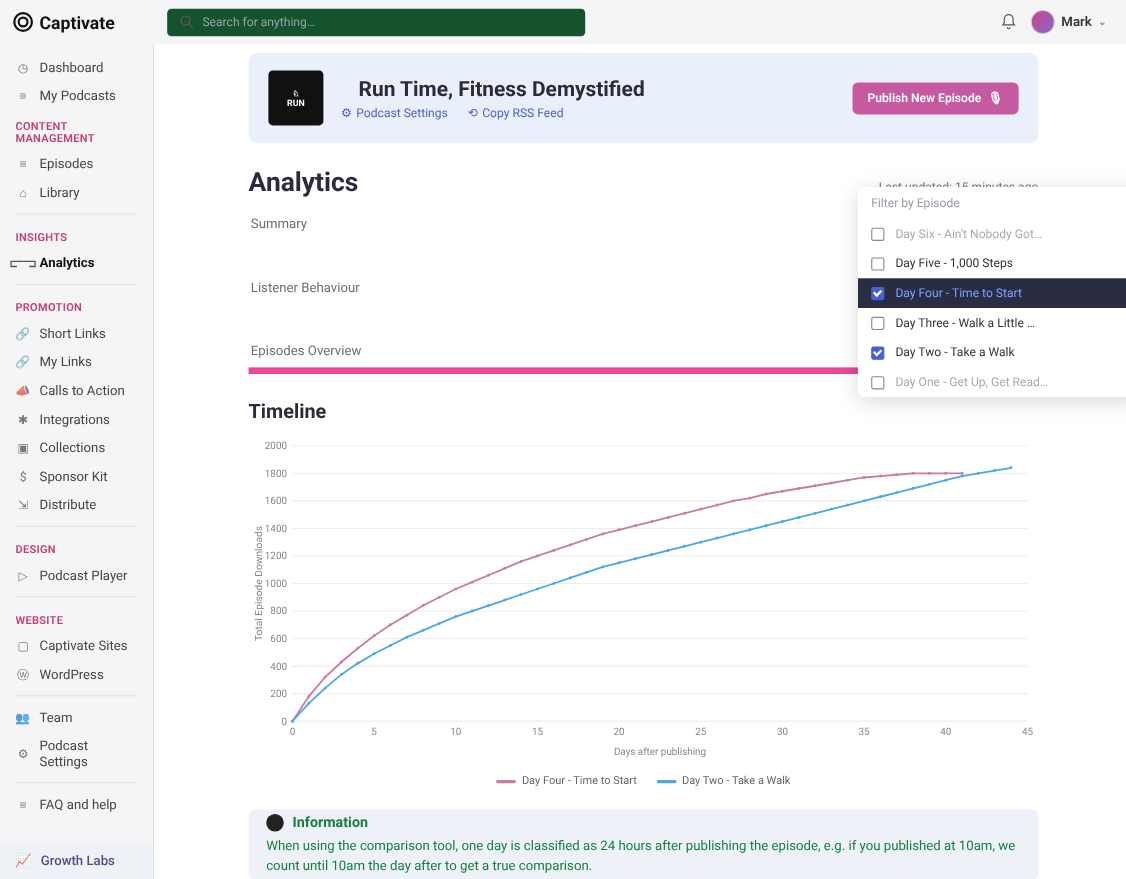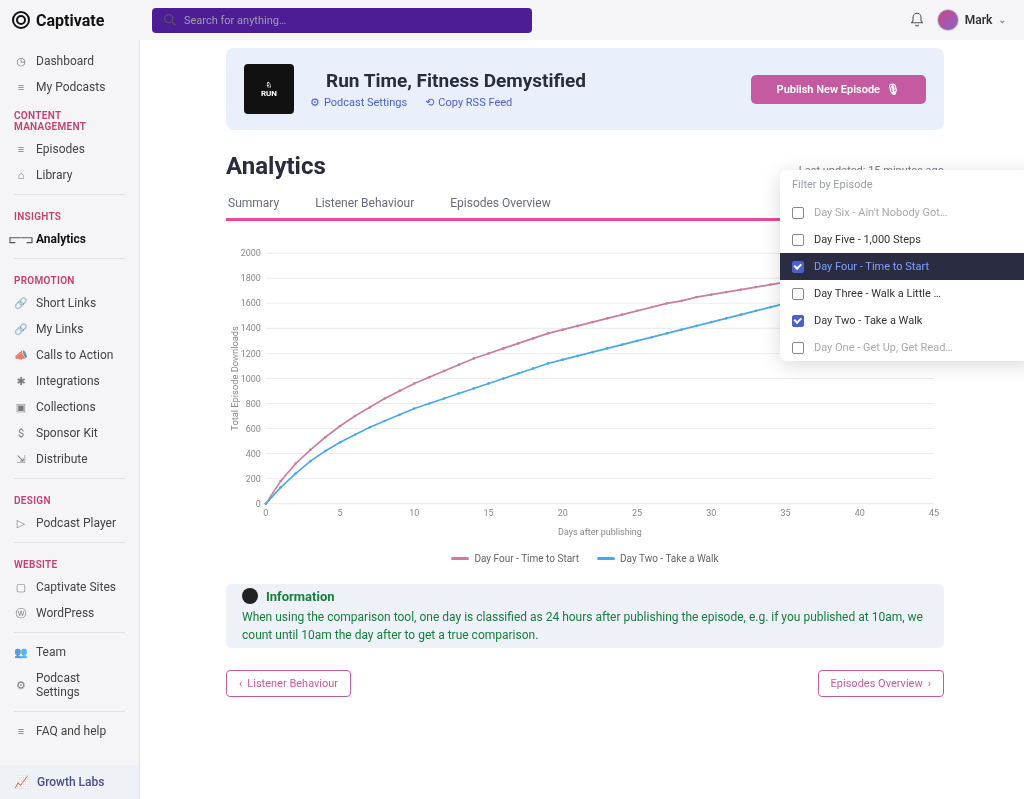--- a/index.html
+++ b/index.html
@@ -3,21 +3,21 @@
 <meta charset="utf-8">
 <style>
 * { box-sizing: border-box; margin: 0; padding: 0; }
 body { font-family: -apple-system, BlinkMacSystemFont, "Segoe UI", Roboto, sans-serif; background: #f5f5f7; color: #2a2b3d; font-size: 13px; width: 1024px; height: 799px; overflow: hidden; position: relative; }
 
 
 .topbar { height: 40px; background: #f5f5f7; display: flex; align-items: center; padding: 0 18px 0 12px; gap: 12px; }
 .logo { display: flex; align-items: center; font-weight: 700; font-size: 16px; color: #111; gap: 6px; width: 128px; }
 .logo-mark { width: 18px; height: 18px; border: 2px solid #111; border-radius: 50%; position: relative; }
 .logo-mark::after { content:''; position:absolute; width:6px;height:6px;border:2px solid #111; border-radius:50%; left:2px; top:2px;}
-.search { flex: 0 0 380px; height: 25px; background: #4c1d95; border-radius: 4px; display: flex; align-items: center; padding: 0 10px; color: #9aa0a9; font-size: 11px; gap: 6px;}
+.search { flex: 0 0 380px; height: 25px; background: #14532d; border-radius: 4px; display: flex; align-items: center; padding: 0 10px; color: #9aa0a9; font-size: 11px; gap: 6px;}
 .spacer { flex: 1; }
 .bell { width: 16px; height: 16px; color: #555; }
 .user { display: flex; align-items: center; gap: 6px; font-size: 12px; color: #333; font-weight: 600; }
 .avatar { width: 22px; height: 22px; background: linear-gradient(135deg,#c48,#86c); border-radius: 50%; border:1px solid #ccc;}
 
 
 .sidebar { position: absolute; left: 0; top: 40px; width: 140px; height: 759px; background: #f5f5f7; border-right: 1px solid #e2e2e6; padding: 8px 0; overflow-y: auto; font-size: 12px; }
 .side-item { display: flex; align-items: center; gap: 8px; padding: 6px 14px; color: #444; cursor: pointer; }
 .side-item .ico { width: 14px; height: 14px; flex-shrink: 0; opacity: .7; display:flex;align-items:center;justify-content:center;}
 .side-item.active { font-weight: 700; color: #111; }
@@ -28,27 +28,27 @@
 
 .main { position: absolute; left: 140px; top: 40px; right: 0; bottom: 0; overflow-y: auto; background: #fff; }
 .inner { padding: 8px 80px 30px 86px; }
 
 
 .show-header { background: #eaf0fb; border-radius: 8px; padding: 16px 18px; display: flex; align-items: center; gap: 16px; margin-bottom: 22px; }
 .show-art { width: 50px; height: 50px; background: #111; border-radius: 4px; color:#fff; display:flex;align-items:center;justify-content:center;font-size:8px;font-weight:700;flex-direction:column;}
 .show-title { font-size: 19px; font-weight: 700; color: #2a2b3d; margin-left: 16px; }
 .show-links { display: flex; gap: 18px; margin-top: 4px; font-size: 11px; color: #4a5fd0; }
 .show-links span{display:flex;align-items:center;gap:4px;cursor:pointer;}
-.publish-btn { margin-left: auto; background: #c65aa0; color: #fff; border-radius: 5px; padding: 8px 26px; font-size: 11px; font-weight: 600; display:flex;align-items:flex-start;gap:6px;cursor:pointer;}
+.publish-btn { margin-left: auto; background: #c65aa0; color: #fff; border-radius: 5px; padding: 8px 14px; font-size: 11px; font-weight: 600; display:flex;align-items:flex-start;gap:6px;cursor:pointer;}
 
 .page-head { display: flex; align-items: baseline; justify-content: space-between; margin-bottom: 12px; }
 .page-title { font-size: 24px; font-weight: 700; }
 .updated { font-size: 11px; color: #7a7d8a; }
 
-.tabs { display: flex; gap: 32px; border-bottom: 3px solid #ec4899; margin-bottom: 24px; font-size: 12px; }
+.tabs { display: flex; gap: 32px; border-bottom: 6px solid #ec4899; margin-bottom: 24px; font-size: 12px; flex-direction: column; }
 .tab { padding: 4px 2px 8px; color: #6a6d7a; cursor:pointer;}
 .tab.active { color: #7a3fa8; font-weight: 600; border-bottom: 2px solid #a94fcf; margin-bottom:-1px;}
 
 .section-title { font-size: 18px; font-weight: 700; margin-bottom: 12px; }
 
 
 .chart-wrap { position: relative; height: 300px; margin-bottom: 8px; }
 .chart-svg { width: 100%; height: 100%; }
 .chart-svg text { font-size: 9px; fill: #888; }
 .grid line { stroke: #eee; stroke-width:1; }
@@ -263,20 +263,21 @@
       <div class="page-title">Analytics</div>
       <div class="updated">Last updated: 15 minutes ago</div>
     </div>
 
     <div class="tabs" id="tabs">
         <div class="tab">Summary</div>
         <div class="tab">Listener Behaviour</div>
         <div class="tab">Episodes Overview</div>
       </div>
 
+    <div class="section-title">Timeline</div>
 
     <div class="chart-wrap">
       <svg class="chart-svg" id="chart" viewBox="0 0 720 290" preserveAspectRatio="none">
           <g class="grid">
             <line x1="40" x2="710" y1="250" y2="250"></line>
             <text x="35" y="253" text-anchor="end">0</text>
             <line x1="40" x2="710" y1="225.8" y2="225.8"></line>
             <text x="35" y="228.8" text-anchor="end">200</text>
             <line x1="40" x2="710" y1="201.6" y2="201.6"></line>
             <text x="35" y="204.6" text-anchor="end">400</text>

